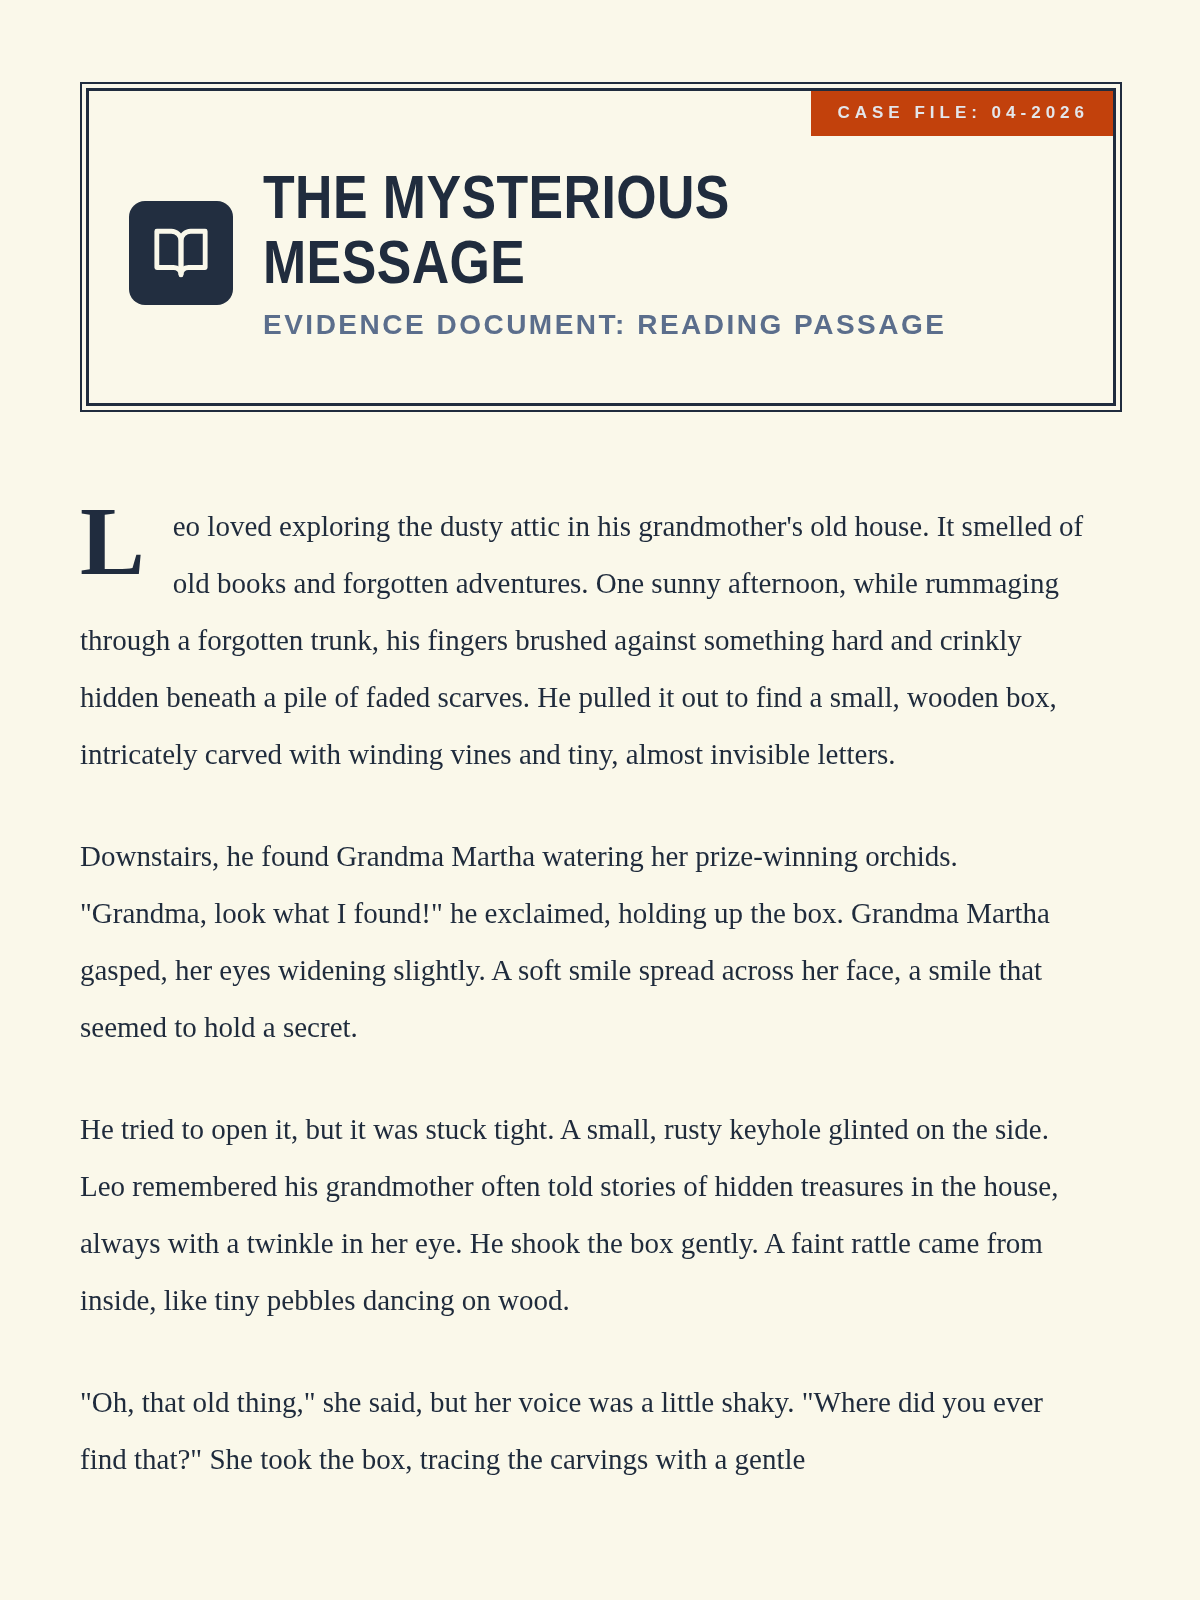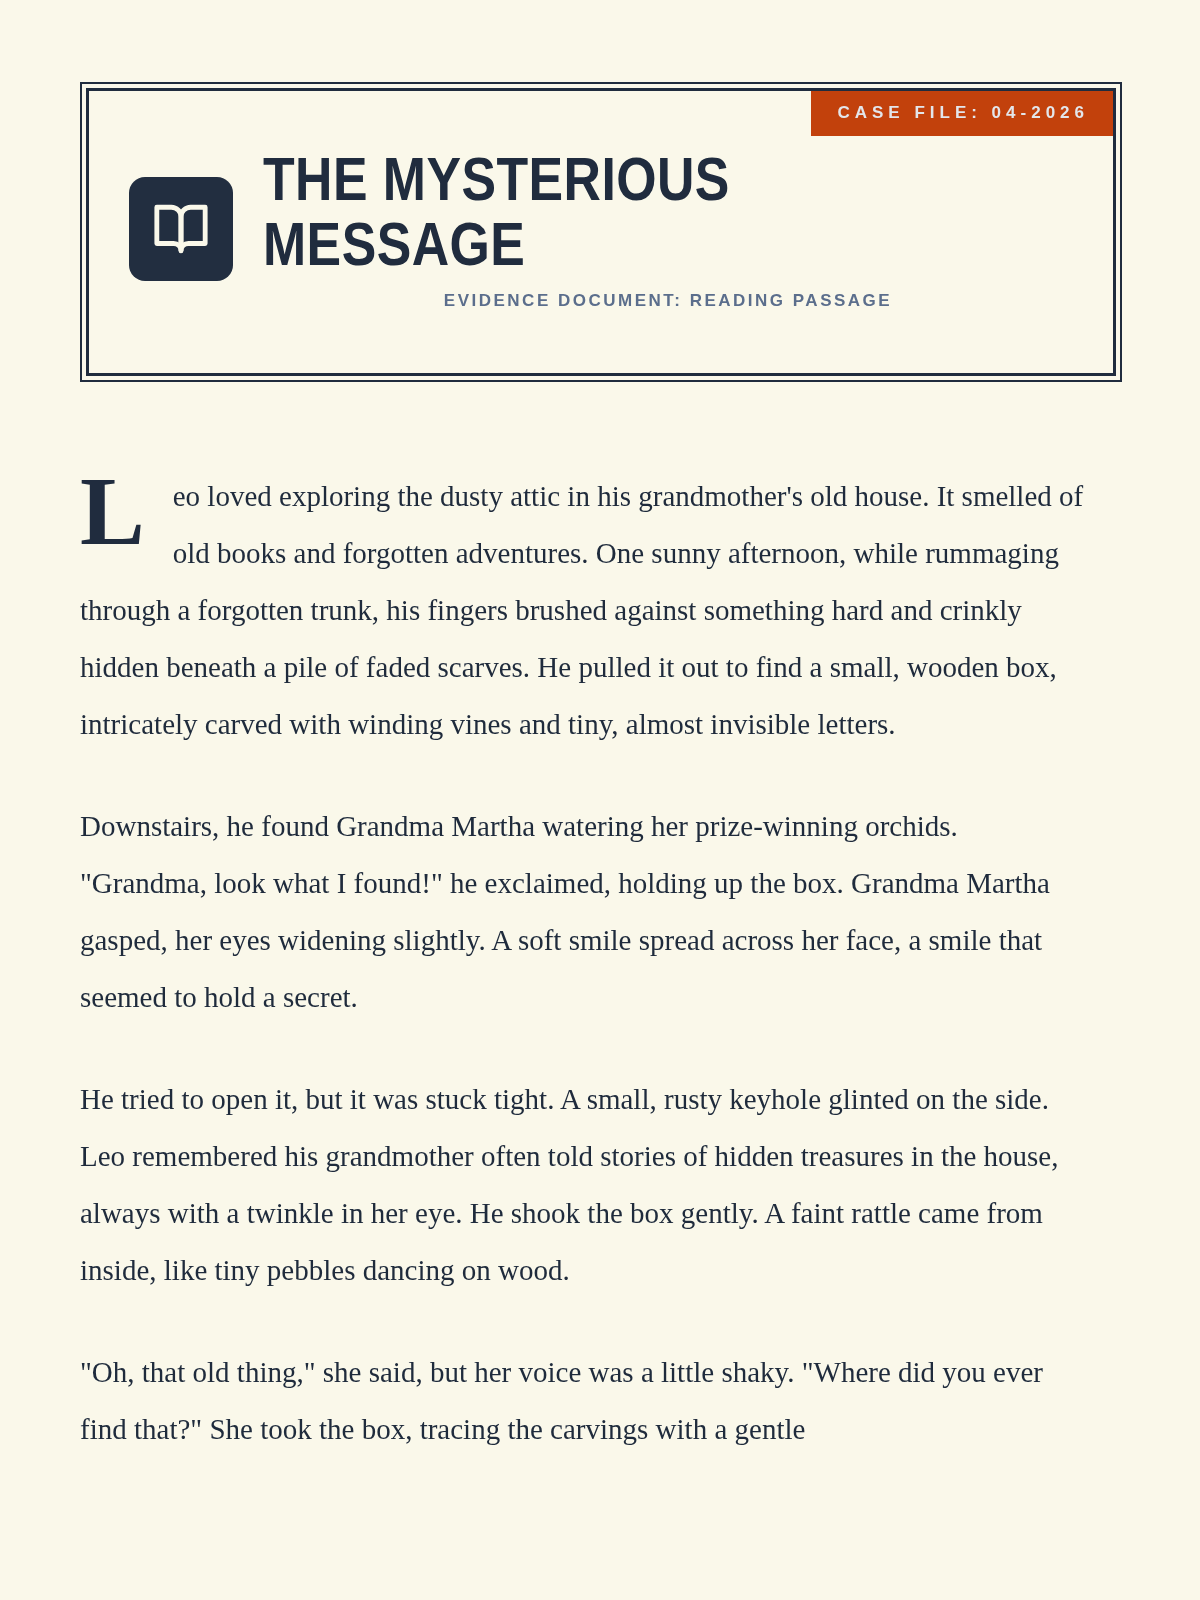--- a/index.html
+++ b/index.html
@@ -36,21 +36,21 @@
     font-size: 17px;
     font-weight: 600;
     letter-spacing: 5px;
     padding: 12px 24px 13px 26px;
     white-space: nowrap;
   }
   .header-row {
     display: flex;
     align-items: center;
     gap: 30px;
-    margin-top: 4px;
+    margin-top: 22px;
   }
   .icon-tile {
     width: 104px;
     height: 104px;
     flex: 0 0 104px;
     background: #222E40;
     border-radius: 16px;
     display: flex;
     align-items: center;
     justify-content: center;
@@ -64,26 +64,25 @@
     font-weight: 800;
     letter-spacing: 0.5px;
     color: #202C3E;
     transform: scaleX(0.85);
     transform-origin: left top;
     white-space: nowrap;
   }
   .doc-title span { display: block; }
   .doc-subtitle {
     margin-top: 15px;
-    font-size: 17px;
+    font-size: 28px;
     font-weight: 700;
     letter-spacing: 2.5px;
     color: #5B6E8C;
     white-space: nowrap;
-    text-align: center;
   }
 
   
   .passage {
     margin: 0 80px;
     width: 1008px;
     padding-top: 86px;
     font-family: "Liberation Serif", serif;
     font-size: 29px;
     line-height: 57px;

